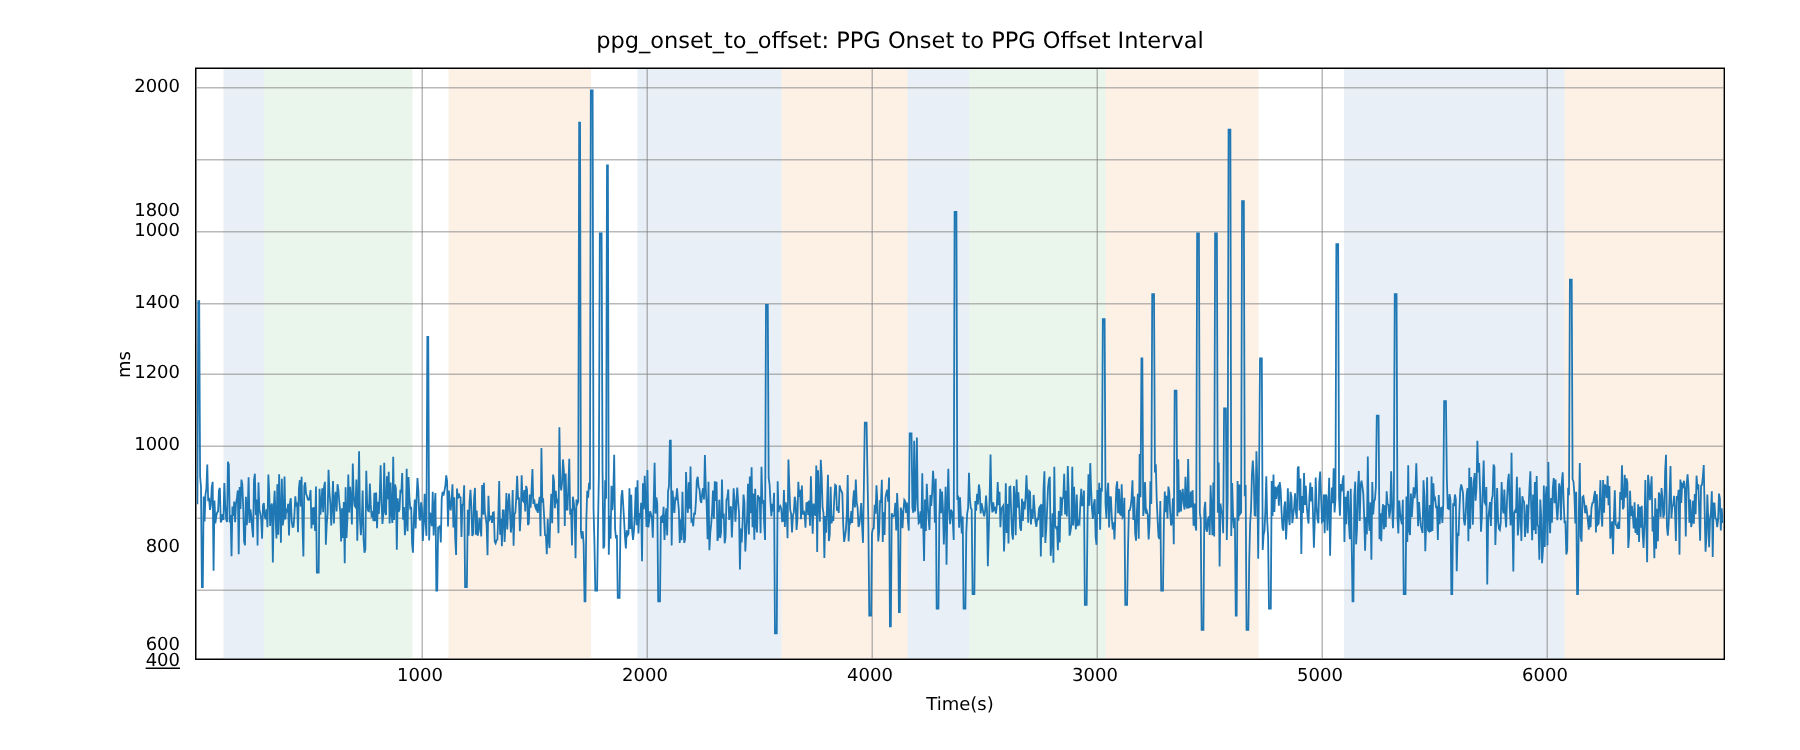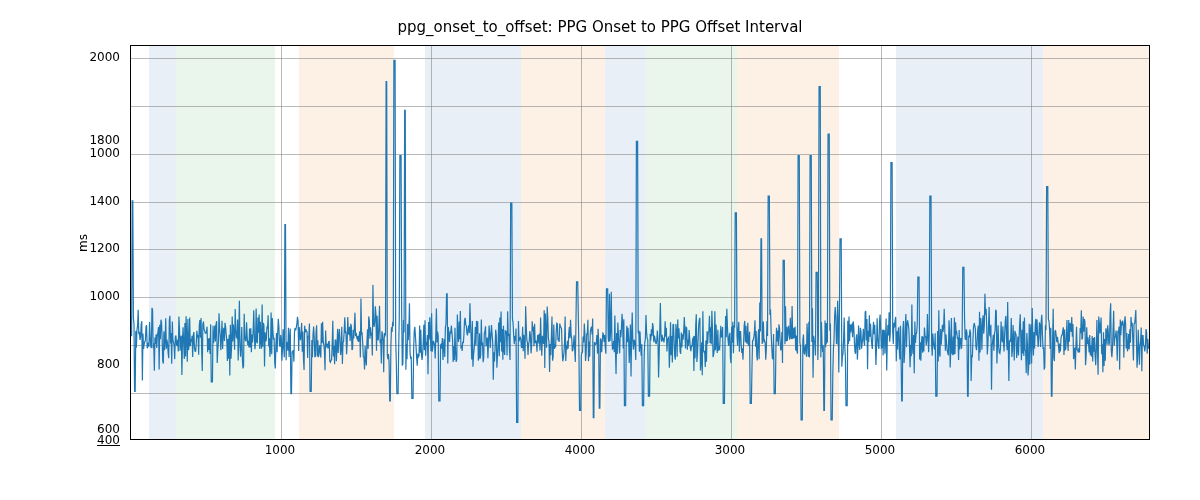--- a/index.html
+++ b/index.html
@@ -130,20 +130,21 @@
       <div class="gridline-v" style="left: 300px;"></div>
       <div class="gridline-v" style="left: 450px;"></div>
       <div class="gridline-v" style="left: 600px;"></div>
       <div class="gridline-v" style="left: 750px;"></div>
       <div class="gridline-v" style="left: 900px;"></div>
       <svg class="trace" id="trace" preserveAspectRatio="none" viewBox="0 0 1020 395">
         <path d="M0.0 272.5L0.6 291.7L1.2 155.6L1.8 155.6L2.4 273.0L3.0 279.9L3.6 347.1L4.2 347.1L4.8 286.4L5.4 303.2L6.0 285.0L6.6 281.1L7.2 265.1L7.8 289.7L8.4 287.3L9.0 295.4L9.6 292.1L10.2 280.1L10.8 276.6L11.4 336.2L12.0 289.1L12.6 304.4L13.2 299.8L13.8 297.0L14.4 296.5L15.0 282.4L15.6 280.7L16.2 303.8L16.8 302.3L17.4 298.2L18.0 302.1L18.6 277.4L19.2 292.8L19.8 301.6L20.4 303.5L21.0 263.2L21.6 265.2L22.2 303.8L22.8 298.9L23.4 326.5L24.0 293.1L24.6 299.5L25.2 289.8L25.8 303.6L26.4 291.3L27.0 287.4L27.6 282.4L28.2 325.1L28.8 280.1L29.4 294.8L30.0 275.1L30.6 278.3L31.2 293.5L31.8 316.7L32.4 319.1L33.0 286.6L33.6 305.7L34.2 296.0L34.8 273.6L35.4 304.2L36.0 295.0L36.6 299.3L37.2 307.9L37.8 313.8L38.4 275.6L39.0 271.2L39.6 298.9L40.2 288.4L40.8 319.3L41.4 277.0L42.0 295.3L42.6 298.0L43.2 301.0L43.8 314.7L44.4 292.5L45.0 290.9L45.6 299.8L46.2 301.6L46.8 295.0L47.4 307.0L48.0 271.8L48.6 284.3L49.2 306.2L49.8 293.2L50.4 291.2L51.0 330.6L51.6 294.4L52.2 282.7L52.8 299.6L53.4 314.5L54.0 278.3L54.6 312.1L55.2 271.6L55.8 295.8L56.4 317.4L57.0 274.5L57.6 305.8L58.2 301.3L58.8 273.0L59.4 301.8L60.0 294.6L60.6 297.2L61.2 291.3L61.8 312.6L62.4 290.9L63.0 287.6L63.6 303.1L64.2 306.8L64.8 306.7L65.4 299.1L66.0 286.3L66.6 293.2L67.2 290.3L67.8 310.4L68.4 281.3L69.0 275.5L69.6 293.1L70.2 273.3L70.8 305.4L71.4 326.6L72.0 279.6L72.6 277.0L73.2 284.7L73.8 286.1L74.4 288.5L75.0 288.7L75.6 287.2L76.2 282.1L76.8 307.9L77.4 293.9L78.0 305.4L78.6 293.6L79.2 309.6L79.8 279.8L80.4 337.5L81.0 337.5L81.6 337.5L82.2 281.3L82.8 298.6L83.4 291.1L84.0 280.9L84.6 297.0L85.2 280.1L85.8 276.6L86.4 318.7L87.0 304.9L87.6 298.0L88.2 268.6L88.8 283.6L89.4 291.0L90.0 305.8L90.6 292.3L91.2 276.1L91.8 304.5L92.4 287.3L93.0 283.3L93.6 296.5L94.2 278.2L94.8 282.2L95.4 290.3L96.0 296.6L96.6 316.6L97.2 294.3L97.8 314.2L98.4 290.2L99.0 331.1L99.6 280.3L100.2 314.2L100.8 301.3L101.4 271.8L102.0 297.1L102.6 280.0L103.2 288.3L103.8 305.2L104.4 264.3L105.0 285.6L105.6 292.6L106.2 293.5L106.8 275.0L107.4 316.1L108.0 289.8L108.6 256.1L109.2 301.5L109.8 312.3L110.4 301.9L111.0 282.4L111.6 315.3L112.2 324.1L112.8 321.8L113.4 269.2L114.0 291.6L114.6 295.9L115.2 296.3L115.8 277.7L116.4 291.9L117.0 300.5L117.6 296.3L118.2 302.9L118.8 284.0L119.4 303.0L120.0 283.8L120.6 307.7L121.2 290.0L121.8 298.1L122.4 285.7L123.0 265.6L123.6 290.6L124.2 304.8L124.8 298.2L125.4 263.9L126.0 296.7L126.6 298.8L127.2 272.9L127.8 288.2L128.4 269.9L129.0 304.5L129.6 277.1L130.2 297.6L130.8 304.2L131.4 259.9L132.0 302.2L132.6 278.4L133.2 281.0L133.8 322.1L134.4 287.7L135.0 296.7L135.6 295.2L136.2 281.9L136.8 284.1L137.4 270.7L138.0 302.0L138.6 293.5L139.2 312.4L139.8 304.5L140.4 267.9L141.0 309.7L141.6 273.4L142.2 286.8L142.8 295.2L143.4 293.3L144.0 317.7L144.6 324.1L145.2 300.1L145.8 288.5L146.4 307.8L147.0 288.3L147.6 274.1L148.2 282.5L148.8 300.2L149.4 302.5L150.0 290.4L150.6 294.5L151.2 316.3L151.8 303.9L152.4 284.7L153.0 303.0L153.6 312.8L154.2 179.5L154.8 179.5L155.4 315.9L156.0 297.3L156.6 299.4L157.2 306.3L157.8 283.3L158.4 312.6L159.0 293.6L159.6 284.1L160.2 349.5L160.8 349.5L161.4 307.3L162.0 307.2L162.6 305.9L163.2 317.2L163.8 287.8L164.4 283.4L165.0 285.8L165.6 282.7L166.2 279.6L166.8 272.3L167.4 276.1L168.0 306.6L168.6 282.5L169.2 291.8L169.8 295.8L170.4 287.8L171.0 278.3L171.6 307.2L172.2 287.0L172.8 314.3L173.4 325.6L174.0 281.1L174.6 287.9L175.2 284.5L175.8 286.9L176.4 287.1L177.0 313.6L177.6 292.0L178.2 291.4L178.8 279.0L179.4 347.1L180.0 347.1L180.6 347.1L181.2 295.4L181.8 312.7L182.4 289.9L183.0 282.0L183.6 293.3L184.2 312.9L184.8 311.5L185.4 287.8L186.0 280.7L186.6 312.1L187.2 295.8L187.8 312.8L188.4 309.8L189.0 300.7L189.6 306.0L190.2 313.2L190.8 278.7L191.4 298.7L192.0 277.2L192.6 296.9L193.2 300.3L193.8 305.9L194.4 325.8L195.0 285.9L195.6 302.1L196.2 301.0L196.8 299.3L197.4 304.1L198.0 297.2L198.6 297.0L199.2 316.6L199.8 317.8L200.4 315.9L201.0 315.3L201.6 299.5L202.2 276.1L202.8 312.1L203.4 301.6L204.0 319.8L204.6 295.7L205.2 295.7L205.8 316.9L206.4 303.1L207.0 284.1L207.6 308.5L208.2 291.7L208.8 284.5L209.4 296.4L210.0 310.6L210.6 304.2L211.2 282.1L211.8 319.5L212.4 298.2L213.0 297.1L213.6 286.8L214.2 272.6L214.8 287.9L215.4 287.7L216.0 309.7L216.6 298.9L217.2 272.3L217.8 289.1L218.4 289.8L219.0 282.2L219.6 296.4L220.2 279.3L220.8 281.9L221.4 305.6L222.0 304.4L222.6 285.2L223.2 293.9L223.8 282.2L224.4 268.0L225.0 291.5L225.6 288.3L226.2 293.2L226.8 294.7L227.4 291.3L228.0 297.4L228.6 291.7L229.2 286.7L229.8 313.0L230.4 253.9L231.0 289.6L231.6 288.9L232.2 299.9L232.8 312.3L233.4 312.5L234.0 325.1L234.6 301.5L235.2 314.9L235.8 321.0L236.4 297.6L237.0 284.7L237.6 304.4L238.2 271.8L238.8 276.0L239.4 294.3L240.0 282.7L240.6 289.9L241.2 289.1L241.8 311.0L242.4 240.1L243.0 277.6L243.6 282.4L244.2 277.1L244.8 261.6L245.4 269.3L246.0 306.2L246.6 271.1L247.2 295.1L247.8 295.2L248.4 279.6L249.0 261.2L249.6 298.7L250.2 294.7L250.8 319.2L251.4 286.6L252.0 290.7L252.6 296.4L253.2 327.8L253.8 288.5L254.4 291.4L255.0 289.9L255.6 35.9L256.2 35.9L256.8 310.4L257.4 314.7L258.0 309.7L258.6 318.3L259.2 356.7L259.8 356.7L260.4 301.9L261.0 282.7L261.6 287.3L262.2 277.2L262.8 281.7L263.4 14.4L264.0 14.4L264.6 14.4L265.2 294.3L265.8 317.1L266.4 349.5L267.0 349.5L267.6 349.5L268.2 305.6L268.8 271.7L269.4 110.1L270.0 110.1L270.6 110.1L271.2 267.8L271.8 321.3L272.4 319.5L273.0 275.5L273.6 288.0L274.2 64.6L274.8 64.6L275.4 325.5L276.0 299.5L276.6 314.8L277.2 279.3L277.8 295.6L278.4 285.2L279.0 258.5L279.6 308.1L280.2 314.5L280.8 312.2L281.4 354.3L282.0 354.3L282.6 354.3L283.2 305.0L283.8 286.6L284.4 282.2L285.0 291.6L285.6 301.9L286.2 313.4L286.8 321.3L287.4 309.1L288.0 312.4L288.6 311.4L289.2 281.0L289.8 308.2L290.4 285.3L291.0 309.4L291.6 315.5L292.2 309.3L292.8 298.4L293.4 280.2L294.0 305.7L294.6 275.6L295.2 311.3L295.8 297.5L296.4 301.4L297.0 290.6L297.6 329.9L298.2 277.5L298.8 294.9L299.4 272.6L300.0 290.5L300.6 306.8L301.2 268.7L301.8 307.2L302.4 302.8L303.0 296.4L303.6 298.4L304.2 300.7L304.8 314.0L305.4 290.4L306.0 263.8L306.6 297.9L307.2 287.1L307.8 291.2L308.4 356.7L309.0 356.7L309.6 356.7L310.2 300.6L310.8 299.8L311.4 304.1L312.0 293.4L312.6 315.6L313.2 301.2L313.8 294.4L314.4 312.5L315.0 282.8L315.6 279.7L316.2 249.0L316.8 249.0L317.4 319.2L318.0 282.4L318.6 291.6L319.2 297.4L319.8 287.6L320.4 288.1L321.0 281.0L321.6 288.6L322.2 295.5L322.8 317.6L323.4 301.8L324.0 315.7L324.6 283.3L325.2 307.6L325.8 317.5L326.4 314.9L327.0 270.0L327.6 289.1L328.2 297.4L328.8 276.9L329.4 294.6L330.0 266.3L330.6 302.9L331.2 302.2L331.8 306.4L332.4 297.3L333.0 298.6L333.6 289.8L334.2 275.6L334.8 273.2L335.4 280.3L336.0 281.5L336.6 288.9L337.2 290.8L337.8 284.1L338.4 280.8L339.0 288.4L339.6 258.6L340.2 280.9L340.8 292.4L341.4 315.1L342.0 276.5L342.6 322.4L343.2 310.8L343.8 305.0L344.4 296.8L345.0 282.5L345.6 301.3L346.2 276.3L346.8 289.5L347.4 276.6L348.0 316.2L348.6 313.0L349.2 288.7L349.8 314.3L350.4 310.5L351.0 275.0L351.6 301.0L352.2 297.9L352.8 317.8L353.4 313.8L354.0 288.9L354.6 286.9L355.2 281.7L355.8 302.1L356.4 294.5L357.0 293.1L357.6 313.9L358.2 299.1L358.8 281.0L359.4 289.5L360.0 303.4L360.6 291.0L361.2 280.4L361.8 289.8L362.4 297.6L363.0 335.4L363.6 307.9L364.2 317.2L364.8 303.3L365.4 285.1L366.0 290.7L366.6 323.3L367.2 310.9L367.8 300.6L368.4 278.0L369.0 311.9L369.6 273.0L370.2 297.7L370.8 266.8L371.4 307.0L372.0 284.5L372.6 315.4L373.2 281.3L373.8 305.7L374.4 310.5L375.0 285.6L375.6 288.3L376.2 287.6L376.8 311.0L377.4 266.5L378.0 291.2L378.6 288.9L379.2 305.2L379.8 315.6L380.4 158.0L381.0 158.0L381.6 158.0L382.2 274.0L382.8 278.5L383.4 290.1L384.0 299.6L384.6 291.4L385.2 296.5L385.8 283.9L386.4 378.2L387.0 378.2L387.6 378.2L388.2 276.3L388.8 296.8L389.4 293.9L390.0 292.9L390.6 294.7L391.2 303.0L391.8 302.8L392.4 282.1L393.0 306.8L393.6 290.3L394.2 295.8L394.8 314.4L395.4 261.6L396.0 279.9L396.6 295.5L397.2 298.1L397.8 310.6L398.4 299.3L399.0 297.1L399.6 286.6L400.2 290.4L400.8 308.9L401.4 301.9L402.0 276.6L402.6 286.7L403.2 281.9L403.8 301.7L404.4 279.1L405.0 298.6L405.6 295.9L406.2 298.3L406.8 307.3L407.4 290.9L408.0 290.7L408.6 298.9L409.2 289.1L409.8 306.0L410.4 272.9L411.0 294.8L411.6 311.4L412.2 291.2L412.8 296.3L413.4 299.4L414.0 265.7L414.6 323.6L415.2 268.8L415.8 289.6L416.4 303.3L417.0 261.8L417.6 272.8L418.2 293.8L418.8 297.4L419.4 327.7L420.0 299.5L420.6 310.7L421.2 291.8L421.8 271.9L422.4 316.3L423.0 312.1L423.6 280.0L424.2 304.4L424.8 301.3L425.4 302.9L426.0 288.2L426.6 278.7L427.2 279.2L427.8 295.9L428.4 293.4L429.0 297.5L429.6 279.0L430.2 281.7L430.8 282.9L431.4 284.3L432.0 305.5L432.6 316.9L433.2 313.2L433.8 308.6L434.4 298.0L435.0 272.0L435.6 316.5L436.2 302.3L436.8 303.5L437.4 296.2L438.0 304.2L438.6 289.1L439.2 282.4L439.8 293.8L440.4 275.1L441.0 290.5L441.6 293.8L442.2 306.8L442.8 305.1L443.4 299.2L444.0 290.8L444.6 305.9L445.2 317.5L445.8 279.9L446.4 237.0L447.0 237.0L447.6 237.0L448.2 272.3L448.8 305.8L449.4 366.3L450.0 366.3L450.6 366.3L451.2 311.1L451.8 308.2L452.4 307.8L453.0 292.0L453.6 298.0L454.2 279.0L454.8 289.8L455.4 316.6L456.0 310.1L456.6 289.7L457.2 290.0L457.8 275.2L458.4 316.9L459.0 297.0L459.6 312.3L460.2 287.3L460.8 284.1L461.4 282.0L462.0 289.9L462.6 273.8L463.2 373.5L463.8 373.5L464.4 297.6L465.0 300.0L465.6 299.7L466.2 298.9L466.8 290.6L467.4 309.2L468.0 284.2L468.6 297.9L469.2 363.9L469.8 363.9L470.4 293.9L471.0 296.4L471.6 307.7L472.2 296.3L472.8 288.8L473.4 289.7L474.0 297.5L474.6 290.5L475.2 302.7L475.8 309.3L476.4 244.2L477.0 244.2L477.6 244.2L478.2 293.8L478.8 297.4L479.4 249.1L480.0 296.4L480.6 285.7L481.2 247.0L481.8 293.7L482.4 304.4L483.0 303.7L483.6 296.3L484.2 307.9L484.8 270.9L485.4 304.4L486.0 329.7L486.6 288.5L487.2 309.5L487.8 278.0L488.4 290.9L489.0 300.5L489.6 308.9L490.2 285.5L490.8 292.7L491.4 283.6L492.0 269.2L492.6 279.3L493.2 304.0L493.8 274.6L494.4 361.5L495.0 361.5L495.6 361.5L496.2 300.4L496.8 281.2L497.4 297.7L498.0 283.1L498.6 294.6L499.2 318.6L499.8 301.4L500.4 280.0L501.0 332.1L501.6 291.8L502.2 267.9L502.8 295.6L503.4 305.0L504.0 295.3L504.6 296.8L505.2 302.9L505.8 315.6L506.4 95.8L507.0 95.8L507.6 95.8L508.2 288.6L508.8 287.5L509.4 307.3L510.0 286.9L510.6 300.4L511.2 311.2L511.8 299.8L512.4 361.5L513.0 361.5L513.6 361.5L514.2 310.7L514.8 297.8L515.4 294.4L516.0 270.5L516.6 288.1L517.2 294.1L517.8 295.1L518.4 351.9L519.0 351.9L519.6 351.9L520.2 289.5L520.8 296.0L521.4 284.6L522.0 291.8L522.6 278.4L523.2 282.5L523.8 297.8L524.4 291.0L525.0 293.9L525.6 297.6L526.2 299.7L526.8 295.9L527.4 285.9L528.0 295.0L528.6 333.2L529.2 310.7L529.8 286.7L530.4 258.3L531.0 289.7L531.6 297.1L532.2 290.3L532.8 295.2L533.4 294.4L534.0 297.9L534.6 292.4L535.2 276.7L535.8 292.2L536.4 283.3L537.0 307.0L537.6 294.7L538.2 293.8L538.8 292.8L539.4 323.3L540.0 306.5L540.6 277.6L541.2 310.9L541.8 291.5L542.4 318.0L543.0 280.3L543.6 279.9L544.2 297.0L544.8 311.6L545.4 315.3L546.0 279.4L546.6 287.3L547.2 312.4L547.8 275.0L548.4 294.0L549.0 283.6L549.6 295.0L550.2 307.3L550.8 309.4L551.4 288.0L552.0 302.8L552.6 289.8L553.2 295.2L553.8 286.8L554.4 272.3L555.0 287.6L555.6 304.1L556.2 282.8L556.8 283.5L557.4 305.2L558.0 295.1L558.6 301.4L559.2 285.4L559.8 294.3L560.4 303.3L561.0 306.8L561.6 301.5L562.2 301.6L562.8 294.4L563.4 293.3L564.0 326.6L564.6 291.6L565.2 313.8L565.8 281.1L566.4 269.6L567.0 317.6L567.6 308.6L568.2 295.0L568.8 280.6L569.4 275.0L570.0 273.2L570.6 326.2L571.2 316.7L571.8 297.7L572.4 330.9L573.0 266.5L573.6 306.1L574.2 307.6L574.8 307.1L575.4 322.5L576.0 296.1L576.6 317.3L577.2 286.7L577.8 299.3L578.4 287.9L579.0 287.3L579.6 271.2L580.2 298.5L580.8 282.7L581.4 299.9L582.0 266.0L582.6 283.6L583.2 312.7L583.8 309.9L584.4 305.2L585.0 266.6L585.6 305.9L586.2 279.9L586.8 299.0L587.4 308.5L588.0 285.1L588.6 306.2L589.2 303.2L589.8 304.4L590.4 290.9L591.0 281.3L591.6 292.4L592.2 292.2L592.8 282.4L593.4 359.1L594.0 359.1L594.6 359.1L595.2 299.4L595.8 271.5L596.4 292.7L597.0 264.1L597.6 282.1L598.2 295.5L598.8 301.5L599.4 291.5L600.0 288.3L600.6 313.6L601.2 318.8L601.8 282.1L602.4 298.2L603.0 277.2L603.6 308.7L604.2 281.7L604.8 282.1L605.4 167.6L606.0 167.6L606.6 167.6L607.2 291.2L607.8 301.3L608.4 284.1L609.0 277.3L609.6 307.2L610.2 286.9L610.8 287.0L611.4 300.6L612.0 308.6L612.6 303.7L613.2 315.3L613.8 298.5L614.4 280.4L615.0 276.3L615.6 297.7L616.2 281.2L616.8 297.7L617.4 299.1L618.0 278.3L618.6 300.5L619.2 299.5L619.8 287.3L620.4 359.1L621.0 359.1L621.6 359.1L622.2 323.2L622.8 295.9L623.4 295.7L624.0 293.2L624.6 287.9L625.2 275.6L625.8 302.2L626.4 286.5L627.0 311.1L627.6 316.0L628.2 295.3L628.8 284.7L629.4 314.8L630.0 257.9L630.6 286.9L631.2 193.9L631.8 193.9L632.4 299.5L633.0 294.2L633.6 276.8L634.2 297.9L634.8 296.2L635.4 298.6L636.0 315.3L636.6 304.8L637.2 276.3L637.8 291.4L638.4 150.8L639.0 150.8L639.6 150.8L640.2 270.4L640.8 264.8L641.4 288.6L642.0 302.3L642.6 313.4L643.2 314.9L643.8 289.4L644.4 349.5L645.0 349.5L645.6 349.5L646.2 303.3L646.8 283.2L647.4 296.9L648.0 286.0L648.6 301.2L649.2 279.8L649.8 283.5L650.4 296.8L651.0 305.9L651.6 303.2L652.2 287.6L652.8 318.5L653.4 215.5L654.0 215.5L654.6 215.5L655.2 299.7L655.8 261.5L656.4 297.1L657.0 282.2L657.6 296.4L658.2 285.2L658.8 281.3L659.4 291.1L660.0 295.2L660.6 273.2L661.2 292.6L661.8 294.5L662.4 261.3L663.0 293.7L663.6 293.4L664.2 283.2L664.8 293.8L665.4 282.2L666.0 306.0L666.6 291.1L667.2 306.2L667.8 309.2L668.4 110.1L669.0 110.1L669.6 110.1L670.2 297.6L670.8 301.6L671.4 375.8L672.0 375.8L672.6 375.8L673.2 295.2L673.8 290.0L674.4 308.3L675.0 310.0L675.6 301.8L676.2 299.9L676.8 312.2L677.4 279.0L678.0 296.0L678.6 312.4L679.2 277.1L679.8 313.2L680.4 110.1L681.0 110.1L681.6 110.1L682.2 297.4L682.8 263.7L683.4 333.4L684.0 291.2L684.6 296.4L685.2 297.6L685.8 311.1L686.4 227.4L687.0 227.4L687.6 227.4L688.2 315.6L688.8 288.2L689.4 40.7L690.0 40.7L690.6 40.7L691.2 312.9L691.8 277.4L692.4 299.6L693.0 307.6L693.6 300.7L694.2 366.3L694.8 366.3L695.4 276.0L696.0 302.7L696.6 278.4L697.2 298.0L697.8 297.1L698.4 88.6L699.0 88.6L699.6 88.6L700.2 286.3L700.8 278.8L701.4 375.8L702.0 375.8L702.6 375.8L703.2 329.1L703.8 304.4L704.4 295.6L705.0 272.0L705.6 262.4L706.2 272.5L706.8 299.0L707.4 299.3L708.0 256.1L708.6 277.2L709.2 328.1L709.8 269.2L710.4 193.9L711.0 193.9L711.6 193.9L712.2 322.3L712.8 312.0L713.4 309.5L714.0 294.9L714.6 272.9L715.2 302.0L715.8 313.4L716.4 361.5L717.0 361.5L717.6 361.5L718.2 276.1L718.8 299.5L719.4 271.8L720.0 296.8L720.6 279.8L721.2 288.0L721.8 280.9L722.4 279.9L723.0 292.7L723.6 276.8L724.2 282.0L724.8 296.9L725.4 307.4L726.0 309.4L726.6 293.5L727.2 289.8L727.8 315.2L728.4 302.3L729.0 280.9L729.6 299.9L730.2 305.6L730.8 283.3L731.4 286.6L732.0 304.3L732.6 298.8L733.2 293.6L733.8 284.3L734.4 296.9L735.0 301.2L735.6 267.5L736.2 266.3L736.8 295.8L737.4 274.4L738.0 325.0L738.6 286.1L739.2 297.5L739.8 270.7L740.4 292.2L741.0 279.3L741.6 292.5L742.2 299.7L742.8 304.6L743.4 286.9L744.0 277.1L744.6 289.7L745.2 280.1L745.8 297.6L746.4 320.7L747.0 301.9L747.6 273.7L748.2 293.4L748.8 301.5L749.4 304.4L750.0 276.7L750.6 269.8L751.2 286.7L751.8 303.5L752.4 302.7L753.0 285.2L753.6 311.0L754.2 285.1L754.8 286.3L755.4 309.3L756.0 292.9L756.6 273.9L757.2 326.1L757.8 296.0L758.4 280.4L759.0 291.0L759.6 267.6L760.2 297.2L760.8 288.1L761.4 117.3L762.0 117.3L762.6 117.3L763.2 287.1L763.8 299.4L764.4 278.1L765.0 283.0L765.6 275.6L766.2 272.3L766.8 316.9L767.4 286.7L768.0 305.1L768.6 287.1L769.2 282.7L769.8 305.1L770.4 315.1L771.0 281.2L771.6 313.9L772.2 356.7L772.8 356.7L773.4 286.5L774.0 276.5L774.6 318.5L775.2 307.9L775.8 281.4L776.4 269.3L777.0 302.8L777.6 279.1L778.2 275.8L778.8 280.0L779.4 284.7L780.0 300.6L780.6 322.8L781.2 300.2L781.8 311.8L782.4 259.7L783.0 302.1L783.6 309.6L784.2 290.4L784.8 328.9L785.4 276.8L786.0 298.4L786.6 289.8L787.2 288.3L787.8 280.0L788.4 232.2L789.0 232.2L789.6 232.2L790.2 315.1L790.8 297.7L791.4 316.4L792.0 298.4L792.6 291.6L793.2 308.3L793.8 292.3L794.4 307.0L795.0 282.9L795.6 291.6L796.2 292.0L796.8 300.6L797.4 295.9L798.0 269.5L798.6 291.7L799.2 307.7L799.8 290.4L800.4 150.8L801.0 150.8L801.6 150.8L802.2 299.7L802.8 311.2L803.4 289.1L804.0 297.9L804.6 302.2L805.2 305.1L805.8 288.7L806.4 351.9L807.0 351.9L807.6 351.9L808.2 286.4L808.8 317.0L809.4 265.5L810.0 309.4L810.6 312.3L811.2 284.4L811.8 300.2L812.4 290.8L813.0 280.3L813.6 287.5L814.2 282.6L814.8 264.2L815.4 285.6L816.0 306.3L816.6 290.1L817.2 298.9L817.8 306.0L818.4 308.4L819.0 310.9L819.6 275.6L820.2 286.5L820.8 323.1L821.4 304.4L822.0 273.5L822.6 309.0L823.2 309.7L823.8 292.1L824.4 310.3L825.0 273.0L825.6 309.5L826.2 277.6L826.8 289.5L827.4 288.1L828.0 293.7L828.6 293.5L829.2 315.6L829.8 285.5L830.4 305.0L831.0 294.3L831.6 294.0L832.2 304.2L832.8 291.7L833.4 222.6L834.0 222.6L834.6 222.6L835.2 274.2L835.8 294.4L836.4 294.8L837.0 284.8L837.6 288.8L838.2 351.9L838.8 351.9L839.4 291.0L840.0 293.0L840.6 285.1L841.2 288.3L841.8 336.6L842.4 310.7L843.0 312.9L843.6 295.4L844.2 282.0L844.8 278.4L845.4 280.8L846.0 284.1L846.6 302.3L847.2 305.8L847.8 297.8L848.4 285.5L849.0 280.9L849.6 316.4L850.2 267.2L850.8 308.1L851.4 273.5L852.0 283.2L852.6 305.3L853.2 276.4L853.8 270.7L854.4 289.2L855.0 280.8L855.6 249.1L856.2 270.3L856.8 264.1L857.4 282.4L858.0 310.1L858.6 300.4L859.2 280.9L859.8 262.3L860.4 290.3L861.0 291.5L861.6 280.1L862.2 345.4L862.8 301.9L863.4 296.3L864.0 290.2L864.6 306.2L865.2 288.7L865.8 285.7L866.4 265.0L867.0 266.7L867.6 319.0L868.2 301.1L868.8 280.8L869.4 302.6L870.0 308.0L870.6 308.9L871.2 304.0L871.8 276.8L872.4 294.1L873.0 297.7L873.6 281.8L874.2 298.4L874.8 307.1L875.4 289.1L876.0 276.3L876.6 271.3L877.2 293.4L877.8 305.8L878.4 257.2L879.0 300.7L879.6 336.7L880.2 297.1L880.8 295.8L881.4 297.4L882.0 273.3L882.6 312.6L883.2 305.6L883.8 280.4L884.4 297.4L885.0 316.2L885.6 286.3L886.2 288.8L886.8 290.1L887.4 313.6L888.0 304.5L888.6 291.9L889.2 311.1L889.8 294.7L890.4 280.3L891.0 269.6L891.6 295.9L892.2 315.8L892.8 285.1L893.4 309.0L894.0 276.7L894.6 311.6L895.2 272.8L895.8 305.3L896.4 306.8L897.0 328.8L897.6 288.5L898.2 299.6L898.8 331.1L899.4 322.4L900.0 279.1L900.6 320.2L901.2 286.9L901.8 279.7L902.4 319.2L903.0 263.3L903.6 297.5L904.2 311.0L904.8 287.5L905.4 304.0L906.0 280.6L906.6 274.1L907.2 290.9L907.8 275.0L908.4 292.6L909.0 302.4L909.6 292.7L910.2 277.7L910.8 280.7L911.4 302.4L912.0 277.0L912.6 270.2L913.2 289.5L913.8 303.6L914.4 303.4L915.0 325.3L915.6 322.5L916.2 280.6L916.8 285.6L917.4 141.2L918.0 141.2L918.6 141.2L919.2 274.9L919.8 276.3L920.4 285.3L921.0 304.6L921.6 283.3L922.2 351.9L922.8 351.9L923.4 295.8L924.0 264.0L924.6 313.6L925.2 316.7L925.8 286.8L926.4 286.2L927.0 290.8L927.6 297.7L928.2 292.4L928.8 296.6L929.4 302.5L930.0 308.7L930.6 299.0L931.2 307.1L931.8 294.0L932.4 290.8L933.0 290.5L933.6 286.0L934.2 282.7L934.8 310.6L935.4 284.9L936.0 305.3L936.6 304.6L937.2 291.5L937.8 275.5L938.4 298.5L939.0 306.6L939.6 275.4L940.2 297.3L940.8 278.4L941.4 280.6L942.0 287.4L942.6 272.5L943.2 292.3L943.8 279.5L944.4 314.7L945.0 309.8L945.6 303.1L946.2 325.2L946.8 300.0L947.4 282.3L948.0 305.3L948.6 305.8L949.2 308.1L949.8 303.4L950.4 308.1L951.0 283.4L951.6 288.7L952.2 265.5L952.8 295.0L953.4 293.4L954.0 271.9L954.6 287.3L955.2 274.3L955.8 277.2L956.4 320.9L957.0 312.4L957.6 282.6L958.2 299.7L958.8 292.7L959.4 298.6L960.0 307.9L960.6 290.4L961.2 310.9L961.8 300.8L962.4 312.2L963.0 291.6L963.6 317.0L964.2 293.4L964.8 307.3L965.4 292.6L966.0 311.2L966.6 320.9L967.2 304.4L967.8 275.4L968.4 305.3L969.0 330.5L969.6 272.0L970.2 278.3L970.8 288.9L971.4 281.8L972.0 272.9L972.6 309.9L973.2 299.8L973.8 327.8L974.4 287.6L975.0 321.5L975.6 294.6L976.2 316.4L976.8 283.8L977.4 286.4L978.0 300.3L978.6 280.8L979.2 287.2L979.8 300.6L980.4 298.1L981.0 269.7L981.6 258.5L982.2 306.3L982.8 312.7L983.4 304.4L984.0 284.9L984.6 266.1L985.2 300.9L985.8 292.9L986.4 292.1L987.0 286.0L987.6 296.0L988.2 316.3L988.8 286.2L989.4 288.9L990.0 282.0L990.6 325.4L991.2 275.0L991.8 290.7L992.4 278.5L993.0 279.6L993.6 275.9L994.2 281.4L994.8 313.2L995.4 278.1L996.0 271.6L996.6 279.9L997.2 304.0L997.8 288.4L998.4 306.9L999.0 303.4L999.6 289.4L1000.2 304.7L1000.8 284.8L1001.4 298.3L1002.0 272.5L1002.6 281.7L1003.2 278.3L1003.8 297.5L1004.4 316.1L1005.0 279.2L1005.6 278.8L1006.2 273.2L1006.8 265.4L1007.4 295.6L1008.0 323.4L1008.6 313.3L1009.2 285.1L1009.8 301.5L1010.4 320.4L1011.0 301.8L1011.6 297.2L1012.2 282.9L1012.8 326.9L1013.4 291.0L1014.0 291.1L1014.6 301.2L1015.2 301.7L1015.8 307.0L1016.4 301.6L1017.0 284.5L1017.6 288.1L1018.2 309.2L1018.8 294.4L1019.4 304.1L1020.0 302.2" fill="none" stroke="#1f77b4" stroke-width="1.2" vector-effect="non-scaling-stroke"></path>
       </svg>
   </div>
 
+  <div class="xlabel">Time(s)</div>
 
 <div class="xtick" style="left: 280px;">1000</div>
     <div class="xtick" style="left: 430px;">2000</div>
     <div class="xtick" style="left: 580px;">4000</div>
     <div class="xtick" style="left: 730px;">3000</div>
     <div class="xtick" style="left: 880px;">5000</div>
     <div class="xtick" style="left: 1030px;">6000</div>
     <div class="ytick" style="top: 440px; text-decoration: underline;">400</div>
     <div class="ytick" style="top: 392.121px; margin-top: 37px;">600</div>
     <div class="ytick" style="top: 364px;">800</div>

